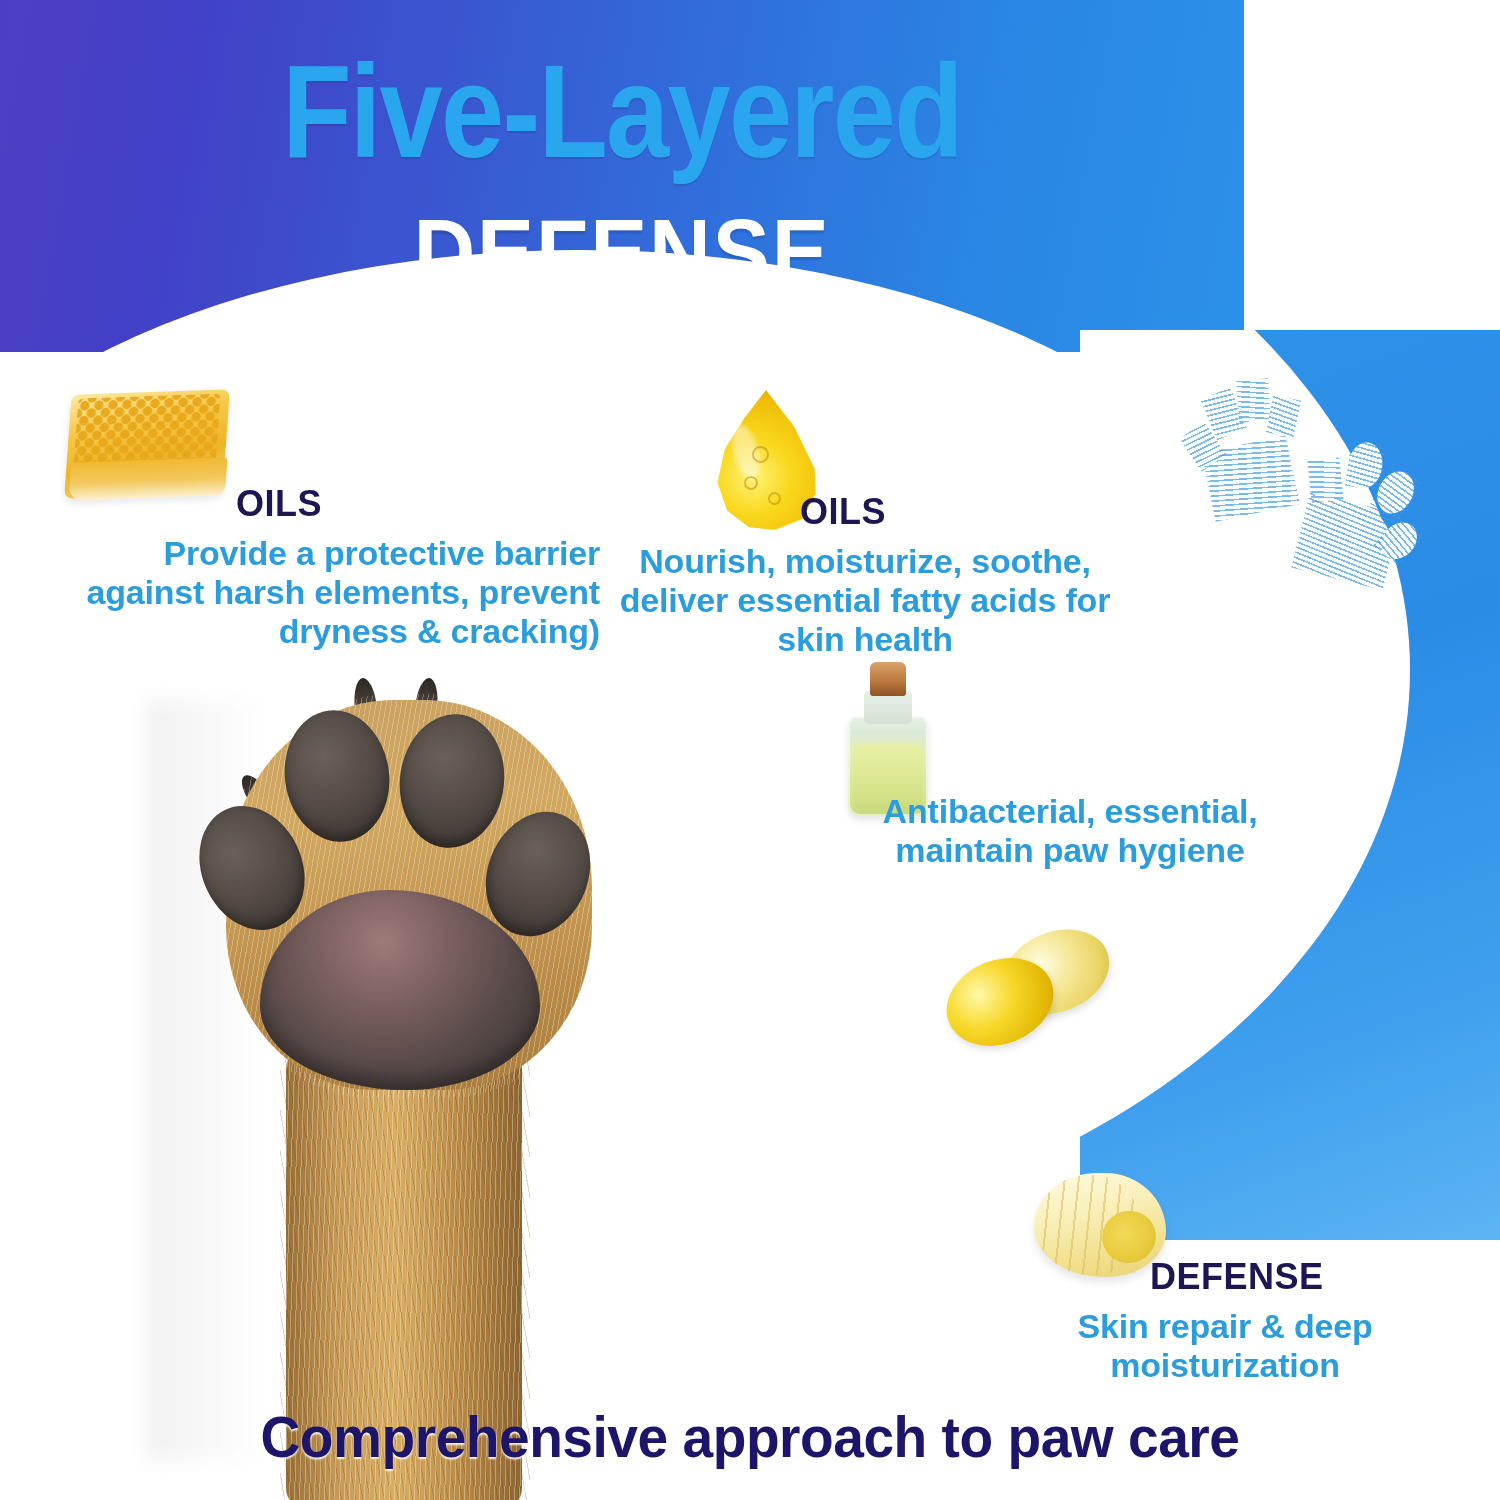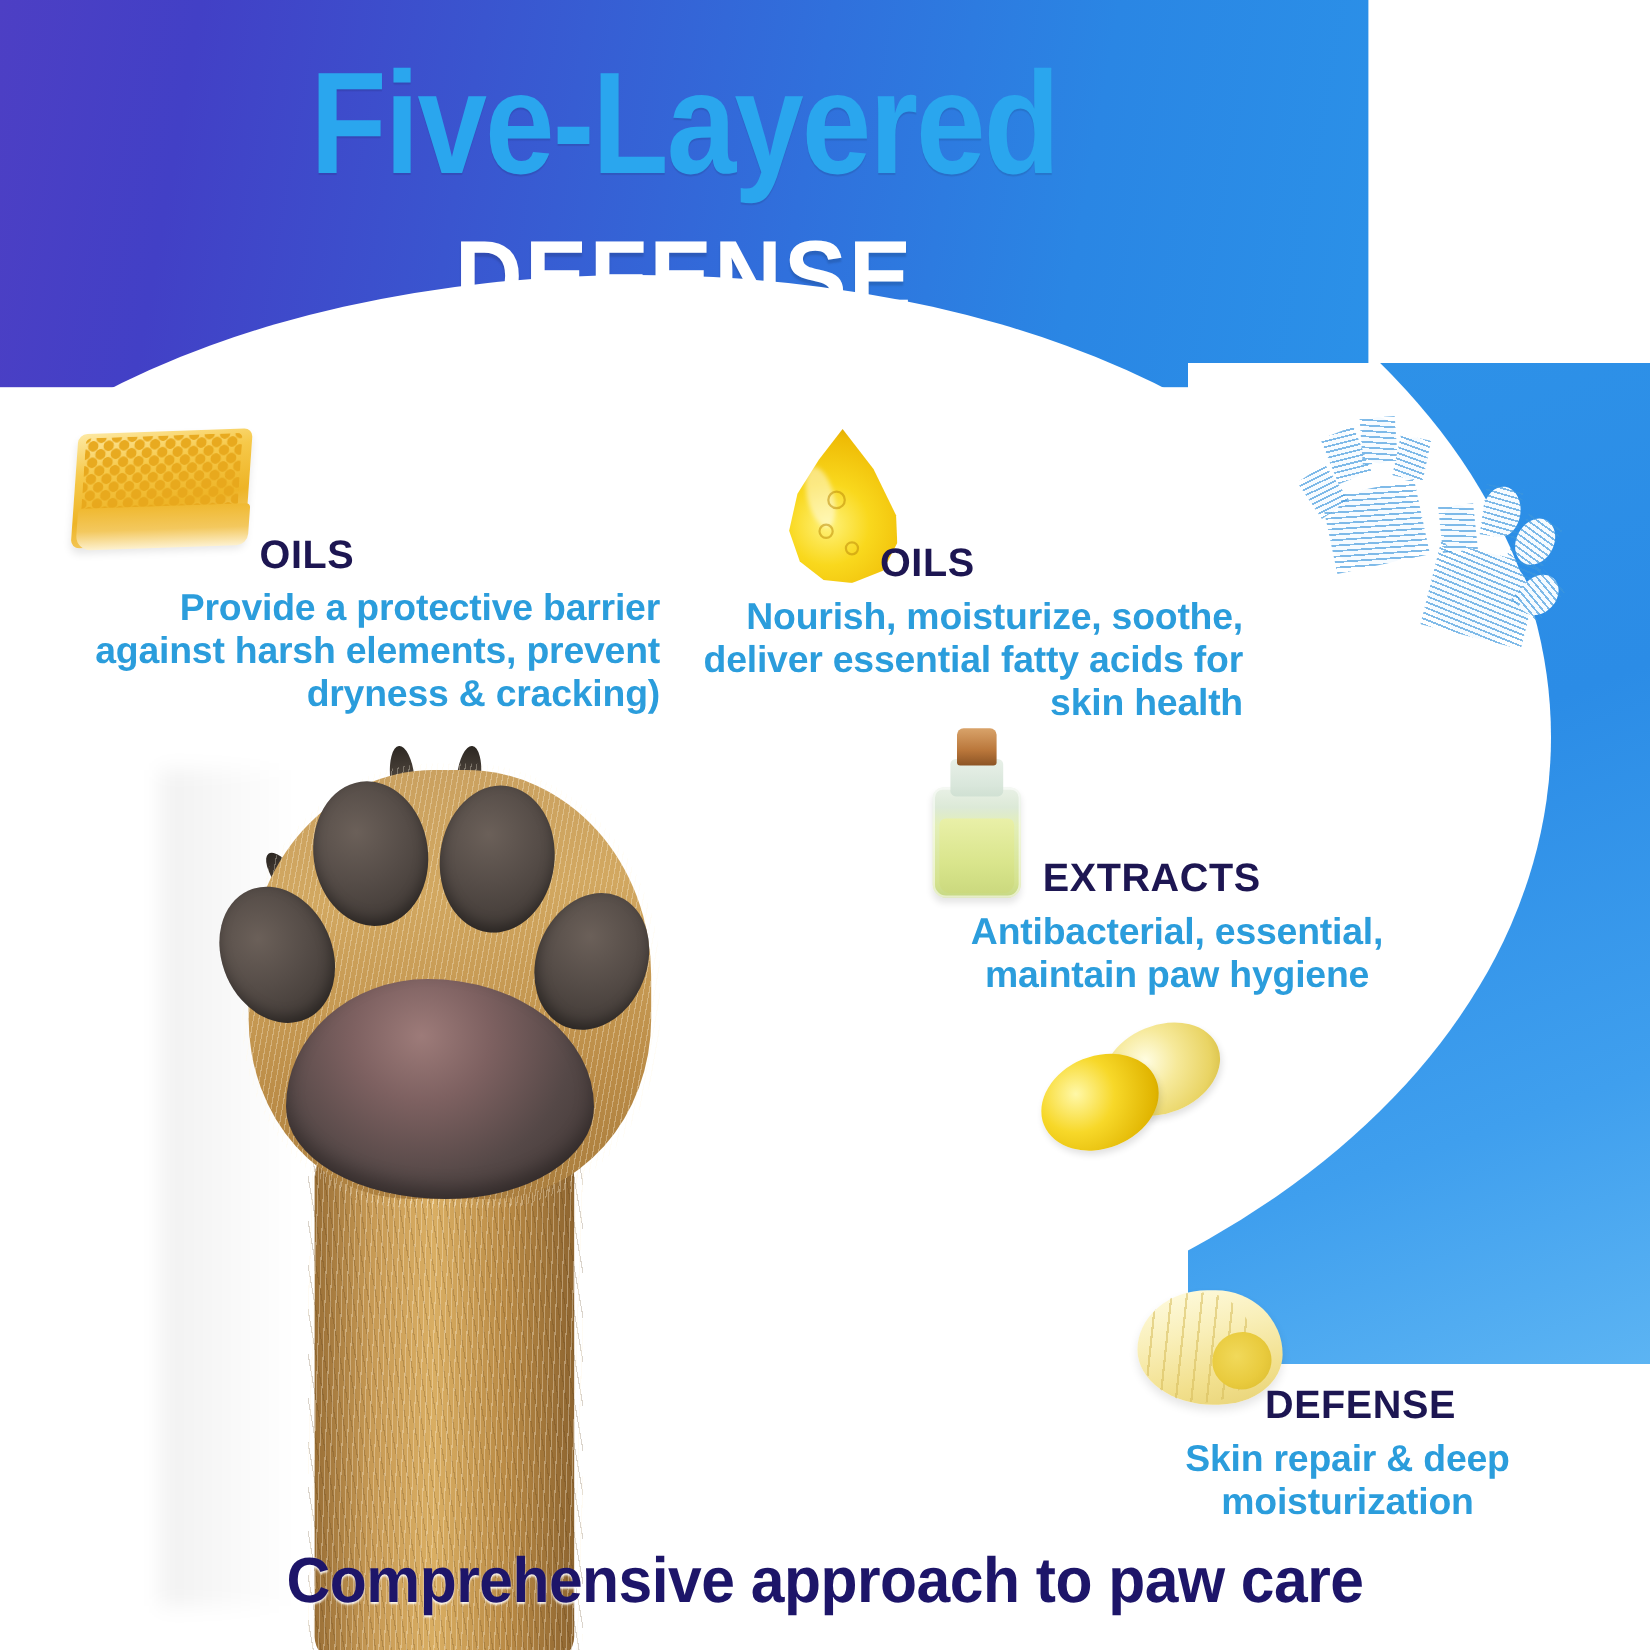--- a/index.html
+++ b/index.html
@@ -88,21 +88,21 @@
     font-weight:bold;color:#2b9ddc;
     font-size:34px;line-height:1.14;letter-spacing:-.2px;
   }
 
   #block-waxes{left:40px;top:382px;width:560px;}
   #block-waxes .ing-name{padding-left:196px;}
   #block-waxes .ing-desc{text-align:right;margin-top:6px;}
 
   #block-oils{left:600px;top:382px;width:530px;}
   #block-oils .ing-name{padding-left:200px;}
-  #block-oils .ing-desc{text-align:right;margin-top:6px;}
+  #block-oils .ing-desc{text-align:center;margin-top:6px;}
 
   #block-extracts{left:820px;top:660px;width:500px;}
   #block-extracts .ing-name{padding-left:128px;}
   #block-extracts .ing-desc{text-align:center;margin-top:6px;}
 
   #block-vitamin{left:925px;top:930px;width:480px;}
   #block-vitamin .ing-name{padding-left:140px;}
   #block-vitamin .ing-desc{text-align:center;margin-top:6px;}
 
   #block-butter{left:1010px;top:1165px;width:430px;}
@@ -358,21 +358,20 @@
 
   <div class="block" id="block-extracts">
     <div class="icon">
       <div class="bottle">
         <div class="glass"></div>
         <div class="fluid"></div>
         <div class="neck"></div>
         <div class="cork"></div>
       </div>
     </div>
-    <div class="ing-name" style="position:relative;top:120px;">EXTRACTS</div>
     <div class="ing-desc" style="position:relative;top:126px;">Antibacterial, essential, maintain paw hygiene</div>
   </div>
 
   <div class="block" id="block-vitamin">
     <div class="icon">
       <div class="caps">
         <div class="cap c2"></div>
         <div class="cap c1"></div>
       </div>
     </div>

